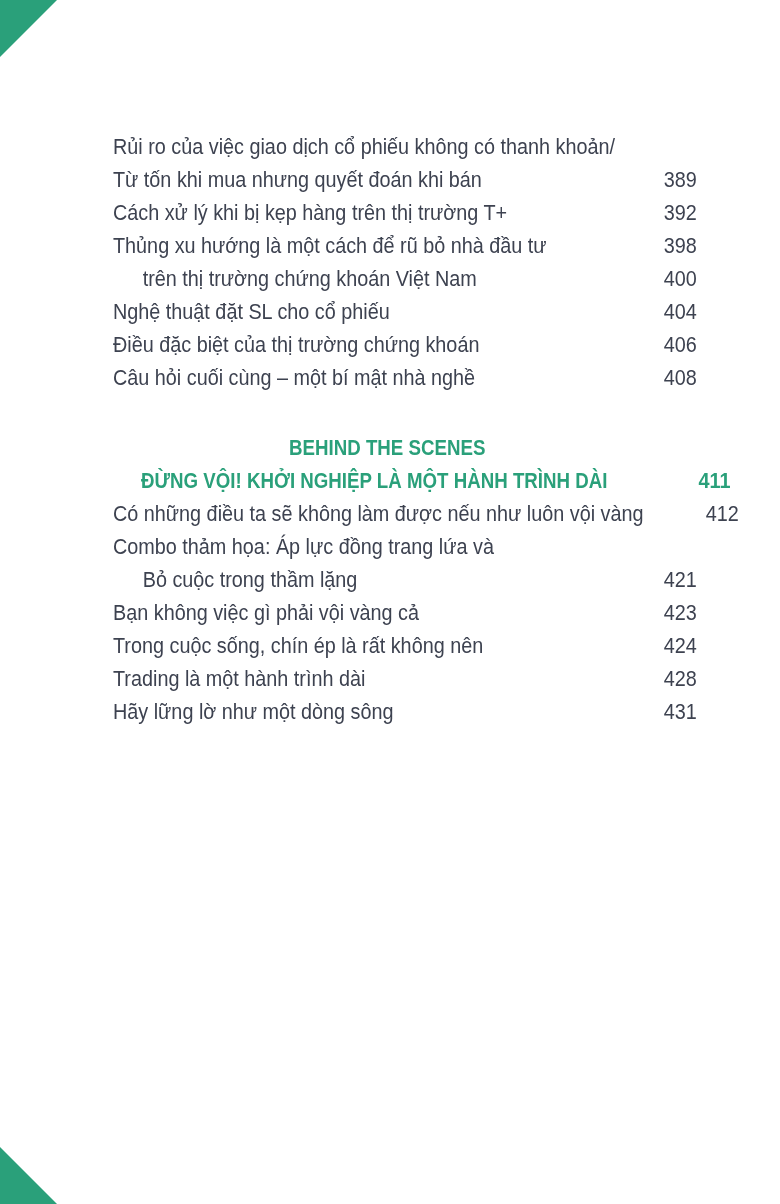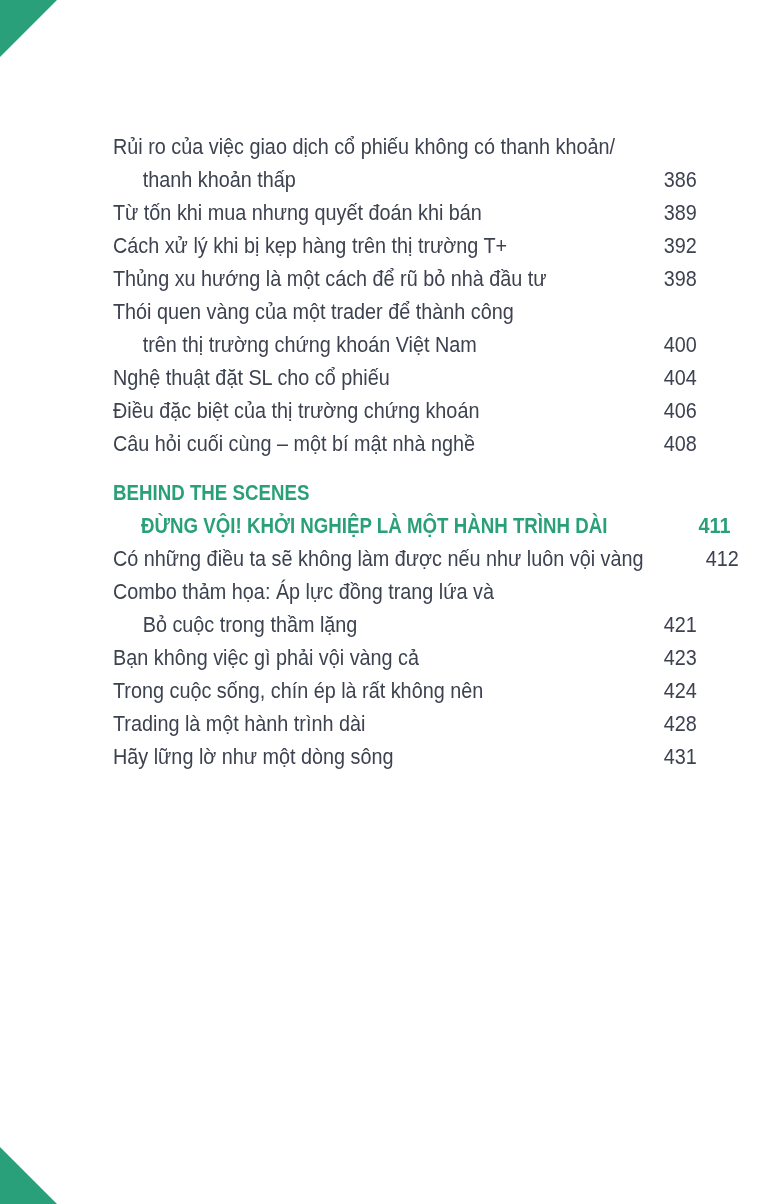--- a/index.html
+++ b/index.html
@@ -53,52 +53,45 @@
     margin-left: auto;
     white-space: nowrap;
     transform: scaleX(0.9);
     transform-origin: 100% 50%;
   }
   .toc-row.section {
     color: var(--accent, #2aa07a);
     font-weight: 700;
   }
   .toc-row.section .title { transform: scaleX(0.85); }
-  .toc-row.gap-before { margin-top: 16px; }
+  .toc-row.gap-before { margin-top: 37px; justify-content: center; }
 </style>
 </head>
 <body>
 
 <div class="page" style="--page-bg: #ffffff; --text: #3d4250; --accent: #2aa07a;">
   <div class="corner-triangle top-left"></div>
   <div class="corner-triangle bottom-left"></div>
 
   <div class="toc">
 
   <div class="toc-row">
         <span class="title">Rủi ro của việc giao dịch cổ phiếu không có thanh khoản/</span>
       </div>
-      <div class="toc-row indent">
-        <span class="title">thanh khoản thấp</span>
-        <span class="page-num">386</span>
-      </div>
       <div class="toc-row">
         <span class="title">Từ tốn khi mua nhưng quyết đoán khi bán</span>
         <span class="page-num">389</span>
       </div>
       <div class="toc-row">
         <span class="title">Cách xử lý khi bị kẹp hàng trên thị trường T+</span>
         <span class="page-num">392</span>
       </div>
       <div class="toc-row">
         <span class="title">Thủng xu hướng là một cách để rũ bỏ nhà đầu tư</span>
         <span class="page-num">398</span>
-      </div>
-      <div class="toc-row">
-        <span class="title">Thói quen vàng của một trader để thành công</span>
       </div>
       <div class="toc-row indent">
         <span class="title">trên thị trường chứng khoán Việt Nam</span>
         <span class="page-num">400</span>
       </div>
       <div class="toc-row">
         <span class="title">Nghệ thuật đặt SL cho cổ phiếu</span>
         <span class="page-num">404</span>
       </div>
       <div class="toc-row">

